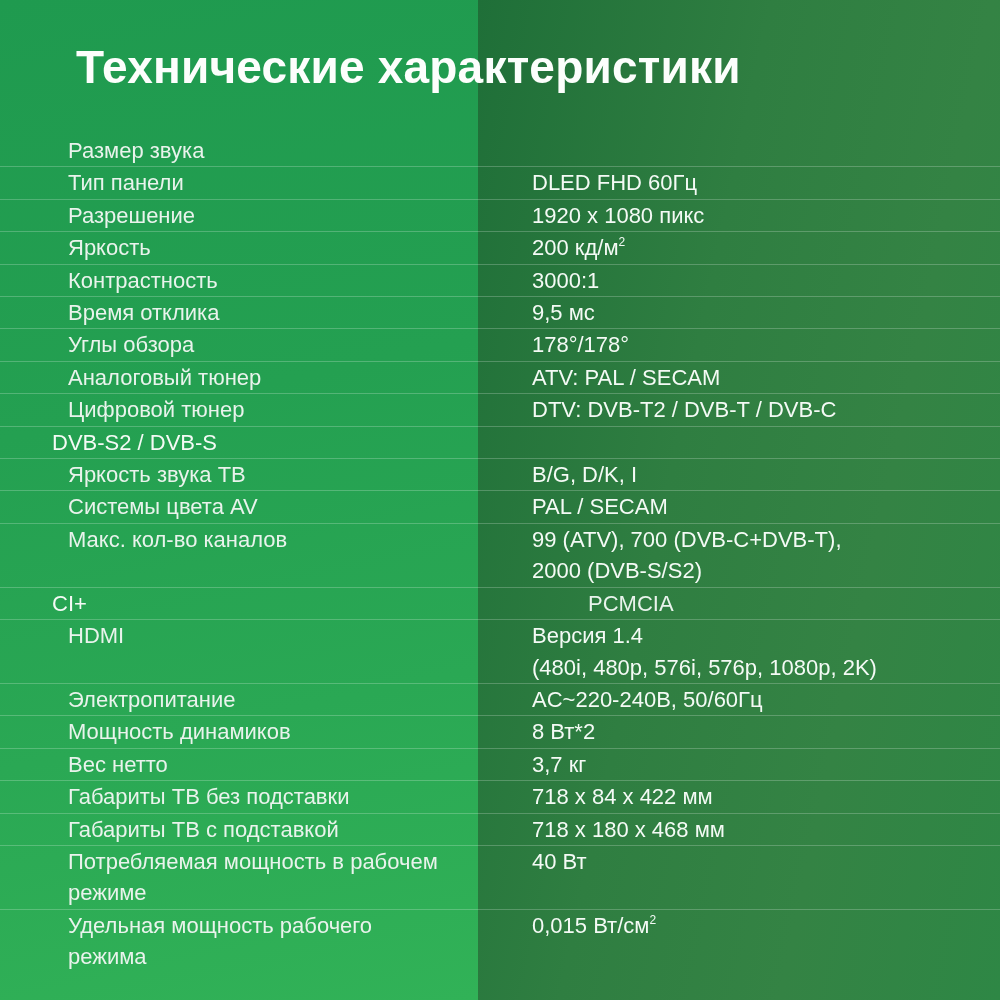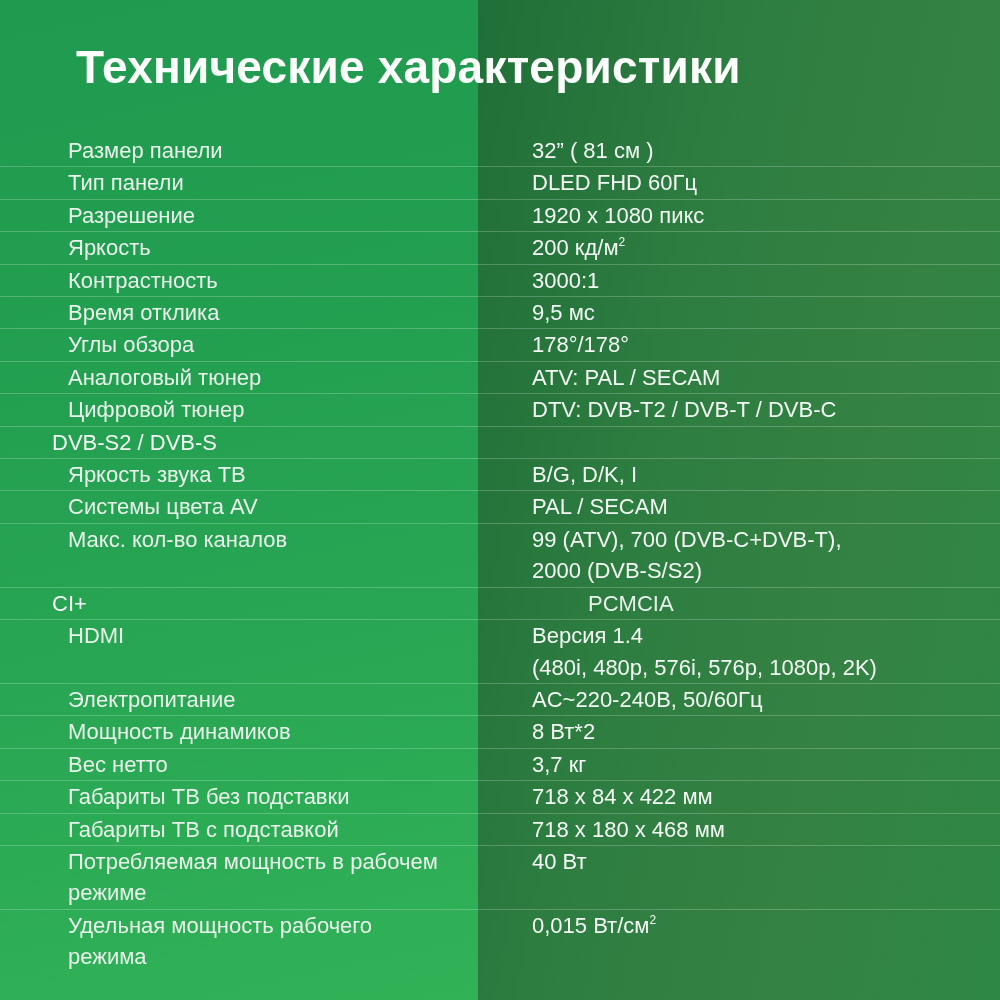--- a/index.html
+++ b/index.html
@@ -51,22 +51,21 @@
 
 <div class="stage">
   <div class="bg-left"></div>
   <div class="bg-right"></div>
 
   <h1 class="title">Технические характеристики</h1>
 
   <div class="spec-table">
 
     <div class="row">
-      <div class="cell label"><span>Размер панели</span><span class="line2"></span></div>
-      <div class="cell value"><span>32” ( 81 см )</span><sup class="sup"></sup><span class="line2"></span></div>
+      <div class="cell label"><span>Размер звука</span><span class="line2"></span></div>
     </div>
 
     <div class="row">
       <div class="cell label"><span>Тип панели</span><span class="line2"></span></div>
       <div class="cell value"><span>DLED FHD 60Гц</span><sup class="sup"></sup><span class="line2"></span></div>
     </div>
 
     <div class="row">
       <div class="cell label"><span>Разрешение</span><span class="line2"></span></div>
       <div class="cell value"><span>1920 x 1080 пикс</span><sup class="sup"></sup><span class="line2"></span></div>

